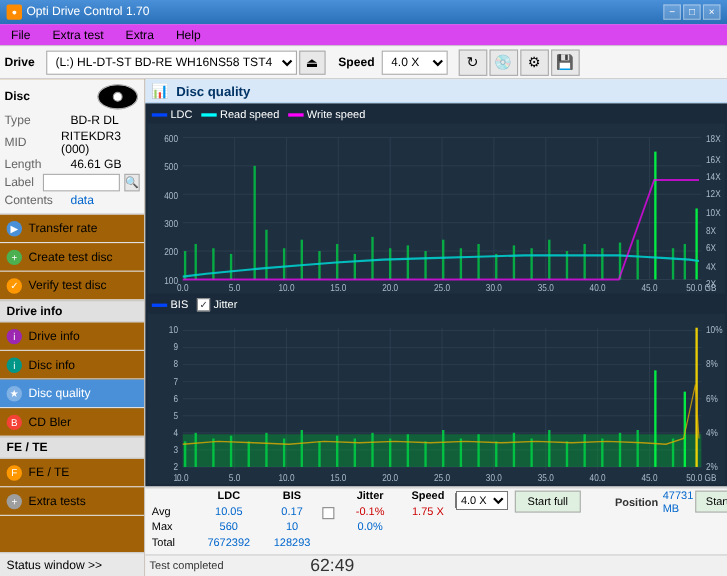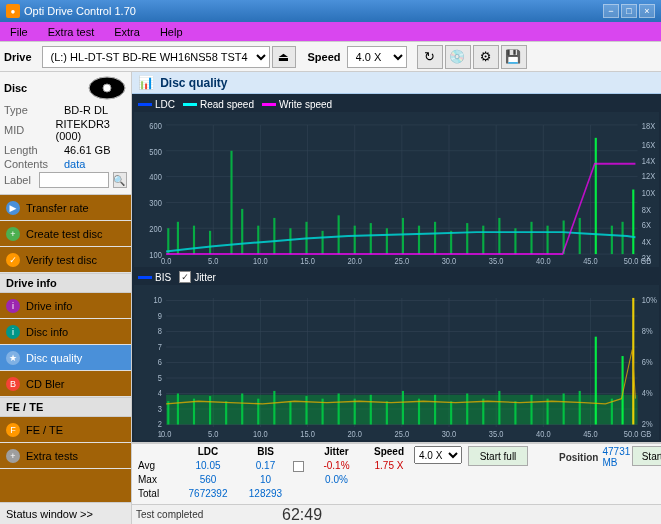--- a/index.html
+++ b/index.html
@@ -166,28 +166,28 @@
         <span class="disc-val">BD-R DL</span>
       </div>
       <div class="disc-row">
         <span class="disc-key">MID</span>
         <span class="disc-val">RITEKDR3 (000)</span>
       </div>
       <div class="disc-row">
         <span class="disc-key">Length</span>
         <span class="disc-val">46.61 GB</span>
       </div>
-      <div class="disc-row">
-        <span class="disc-key">Contents</span>
-        <span class="disc-val-blue">data</span>
-      </div>
       <div class="disc-row label-row">
         <span class="disc-key">Label</span>
         <input type="text" class="label-input" value="" style="">
         <div class="label-btn">🔍</div>
+      </div>
+      <div class="disc-row">
+        <span class="disc-key">Contents</span>
+        <span class="disc-val-blue">data</span>
       </div>
     </div>
 
     <div class="nav-section">
       <div class="nav-item">
         <div class="nav-item-icon blue">▶</div>
         <span>Transfer rate</span>
       </div>
       <div class="nav-item">
         <div class="nav-item-icon green">+</div>

